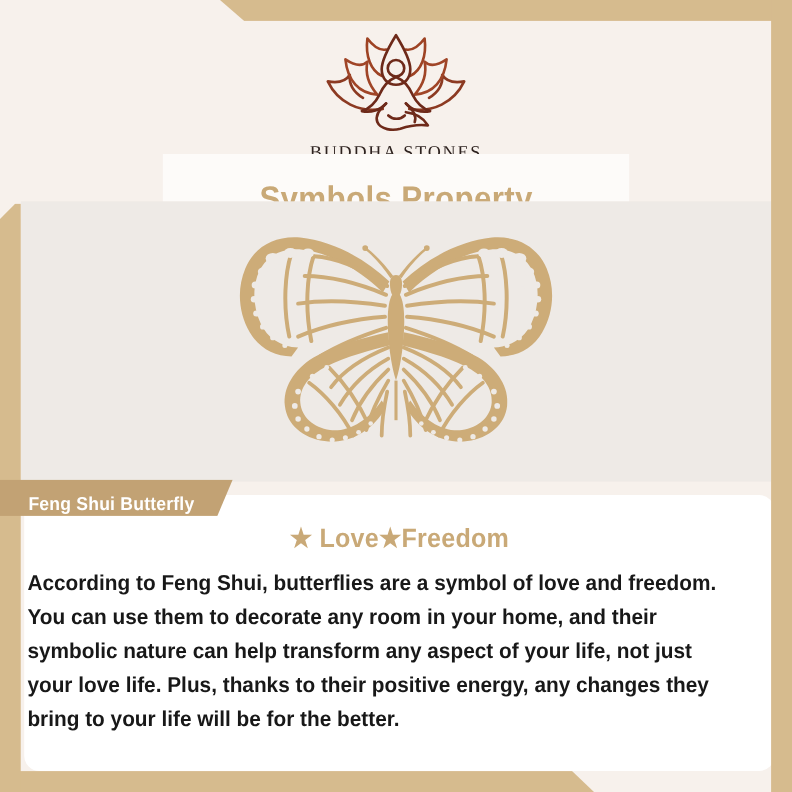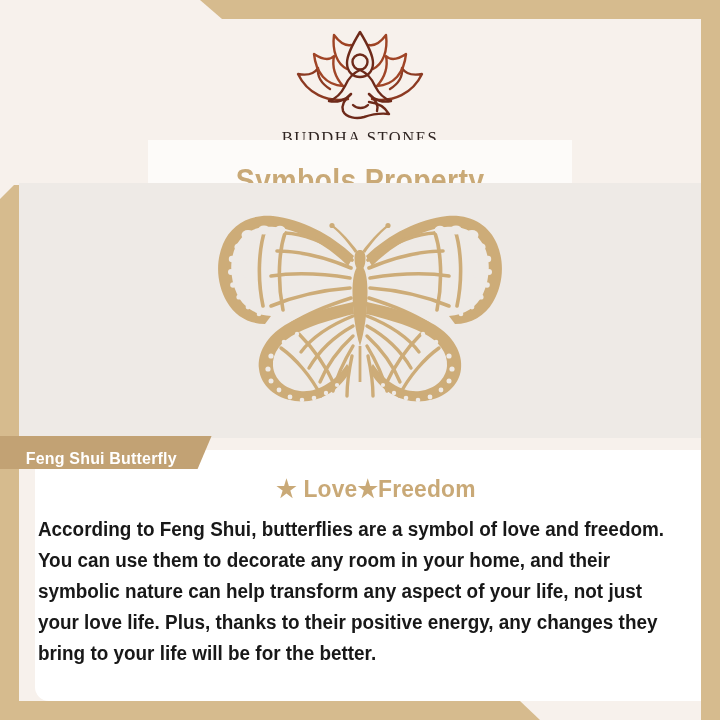--- a/index.html
+++ b/index.html
@@ -150,21 +150,21 @@
     font-size: 17px;
     color: #ffffff;
     letter-spacing: 0.2px;
     white-space: nowrap;
     transform: scaleX(0.94);
   }
 
   
   .text-panel {
     position: absolute;
-    left: 16px; top: 431px;
+    left: 3px; top: 431px;
     width: 682px;
     height: 251px;
     background: #ffffff;
     border-radius: 14px;
   }
   .subhead {
     margin: 0;
     padding-top: 25px;
     text-align: center;
     font-family: "Liberation Sans Narrow", "Liberation Sans", sans-serif;

